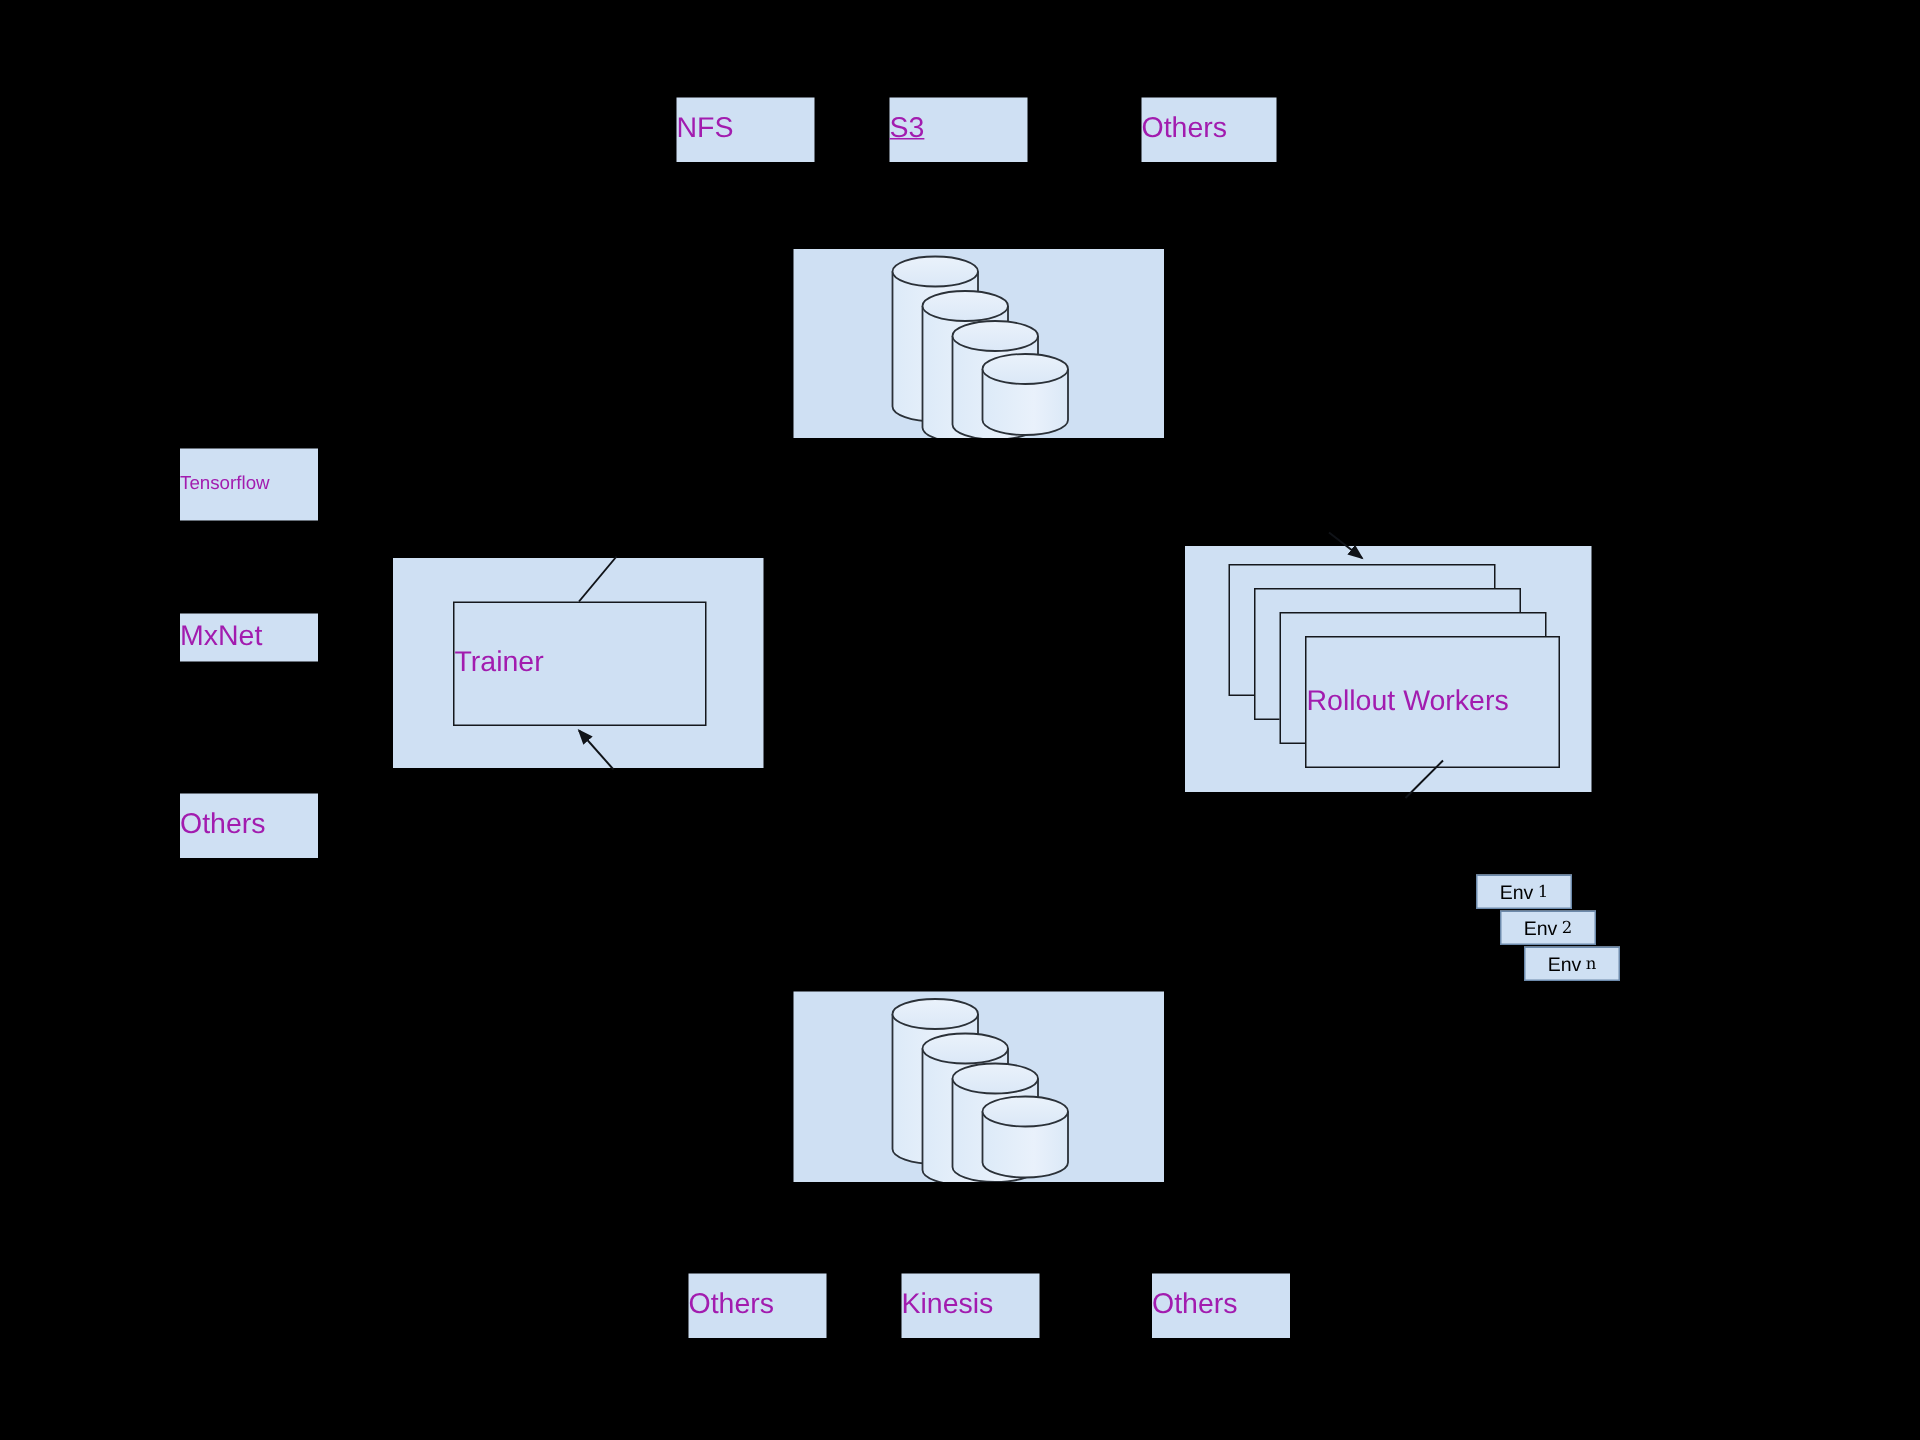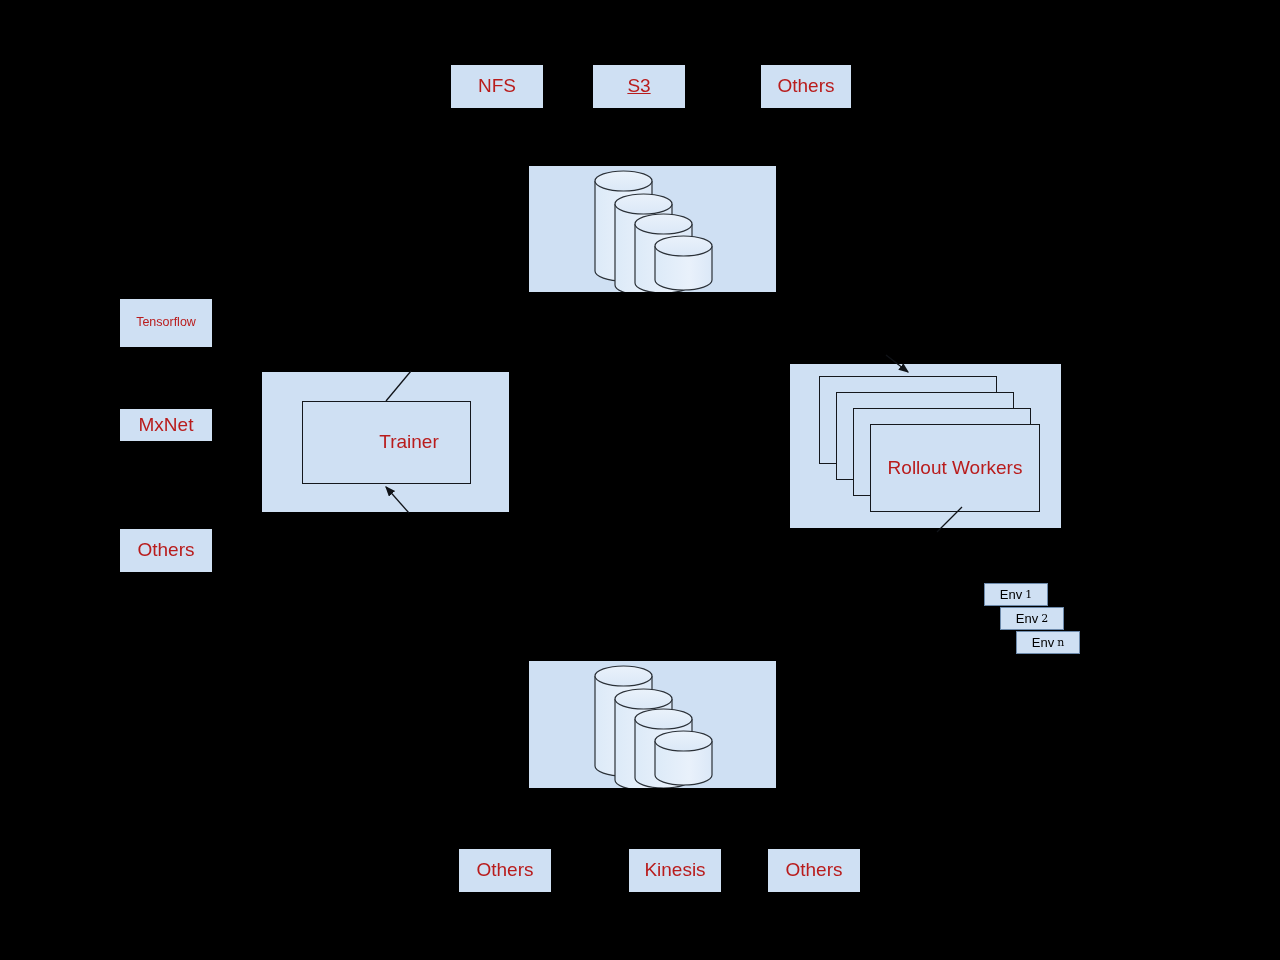--- a/index.html
+++ b/index.html
@@ -20,22 +20,21 @@
     left: 0; top: 0;
     width: 1280px;
     height: 960px;
   }
   .node {
     position: absolute;
     box-sizing: border-box;
     background: #cfe0f3;
     display: flex;
     align-items: center;
-    justify-content: center;
-    color: #b91c1c;
+    color: #a21caf;
     line-height: 1.1;
   }
   .plain-box {
     border: none;
   }
   .bordered-box {
     border: 1px solid #15181d;
   }
   .label-lg { font-size: 19px; }
   .label-sm { font-size: 12.5px; }
@@ -135,21 +134,21 @@
   <div class="node plain-box label-lg" style="left:120px; top:409px; width:92px; height:32px;">
     <span>MxNet</span>
   </div>
 
   <div class="node plain-box label-lg" style="left:120px; top:529px; width:92px; height:43px;">
     <span>Others</span>
   </div>
 
   <div class="panel" style="left:262px; top:372px; width:247px; height:140px;"></div>
 
-  <div class="node bordered-box label-lg" style="left:302px; top:401px; width:169px; height:83px;padding-left:45px;">
+  <div class="node bordered-box label-lg" style="left:302px; top:401px; width:169px; height:83px;">
     <span>Trainer</span>
   </div>
 
   <div class="panel" style="left:790px; top:364px; width:271px; height:164px;"></div>
 
   <div class="stack-card" style="left:819px; top:376px; width:178px; height:88px;"></div>
   <div class="stack-card" style="left:836px; top:392px; width:178px; height:88px;"></div>
   <div class="stack-card" style="left:853px; top:408px; width:178px; height:88px;"></div>
 
   <div class="node bordered-box label-lg" style="left:870px; top:424px; width:170px; height:88px;">
@@ -196,21 +195,21 @@
         <path d="M126,80 L126,114 A28.5,10 0 0,0 183,114 L183,80" fill="url(#cylBodyB)"></path>
         <ellipse cx="154.5" cy="80" rx="28.5" ry="10" fill="url(#cylTopB)"></ellipse>
       </g>
     </svg>
   </div>
 
   <div class="node plain-box label-lg" style="left:459px; top:849px; width:92px; height:43px;">
     <span>Others</span>
   </div>
 
-  <div class="node plain-box label-lg" style="left:601px; top:849px; width:92px; height:43px;margin-left:28px;">
+  <div class="node plain-box label-lg" style="left:601px; top:849px; width:92px; height:43px;">
     <span>Kinesis</span>
   </div>
 
   <div class="node plain-box label-lg" style="left:768px; top:849px; width:92px; height:43px;">
     <span>Others</span>
   </div>
 
   <svg class="overlay">
     <defs>
       <marker id="arrowEnd" markerWidth="9" markerHeight="9" refX="7" refY="3.2" orient="auto" markerUnits="strokeWidth">

